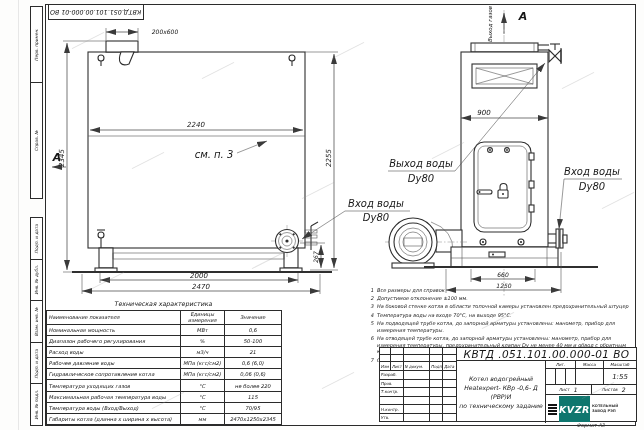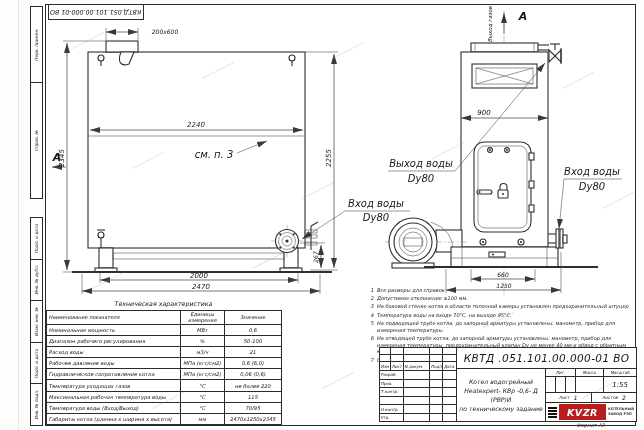--- a/index.html
+++ b/index.html
@@ -69,21 +69,21 @@
   .tc.lc{border-right:none;}
   .hdr3{height:8px;} .val3{height:16px;}
   .scale{font:italic 7px "DejaVu Sans",sans-serif;}
   .sheets{display:flex;height:10px;border-bottom:.8px solid #2b2b2b;}
   .half{flex:1;display:flex;align-items:center;justify-content:center;gap:4px;border-right:.8px solid #2b2b2b;}
   .half.lc{border-right:none;}
   .sl{font:italic 4.3px "DejaVu Sans",sans-serif;}
   .sv{font:italic 6px "DejaVu Sans",sans-serif;}
   .tb-logo{flex:1;display:flex;align-items:center;gap:2px;padding:1px 2px;}
   .bars{width:9px;height:11px;background:repeating-linear-gradient(180deg,#111 0 2px,#fff 2px 3px);flex:none;}
-  .kvzr{background:#b91c1c;color:#fff;height:16px;display:flex;align-items:center;padding:0 8px;
+  .kvzr{background:#0f766e;color:#fff;height:26px;display:flex;align-items:center;padding:0 0;
         font:italic bold 9.5px "DejaVu Sans",sans-serif;letter-spacing:.5px;flex:none;}
   .fact{display:flex;flex-direction:column;font:bold 3.6px "DejaVu Sans",sans-serif;color:#3a3a3a;line-height:1.3;}
   .fmt{position:absolute;left:548px;top:422px;width:86px;text-align:center;
        font:italic 5px "DejaVu Sans",sans-serif;color:#333;}
   .wm{position:absolute;width:36px;height:0;border-top:1.3px solid rgba(150,150,150,.28);transform:rotate(-27deg);}
 </style>
 </head>
 <body>
 
 <div class="sheet">

